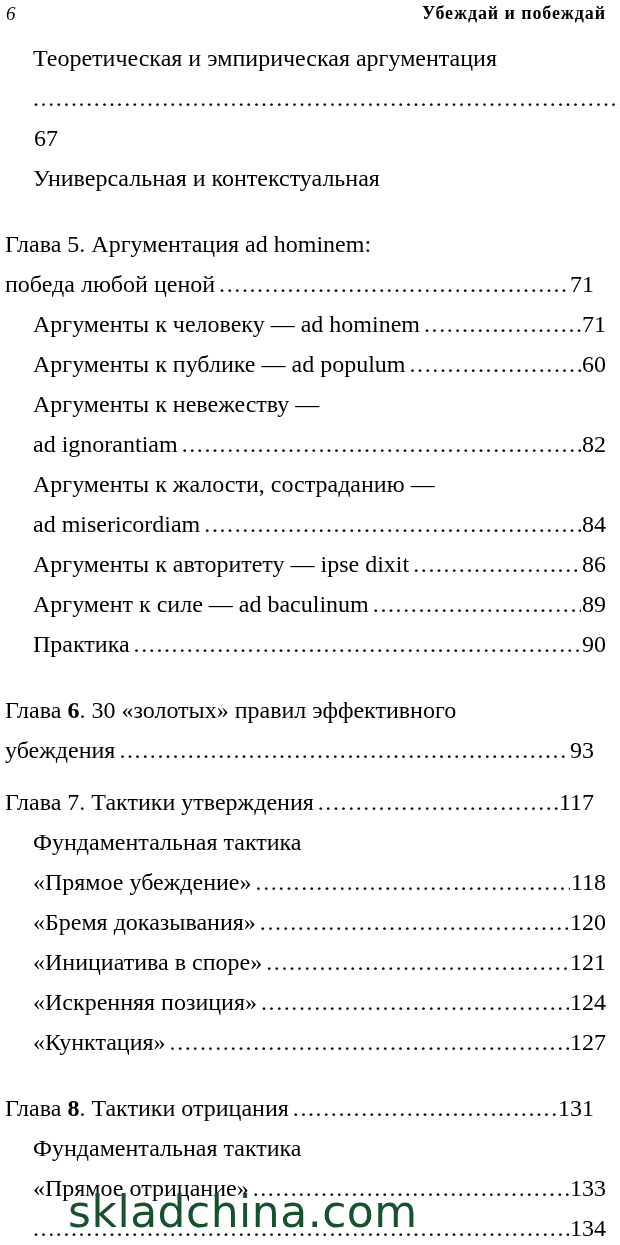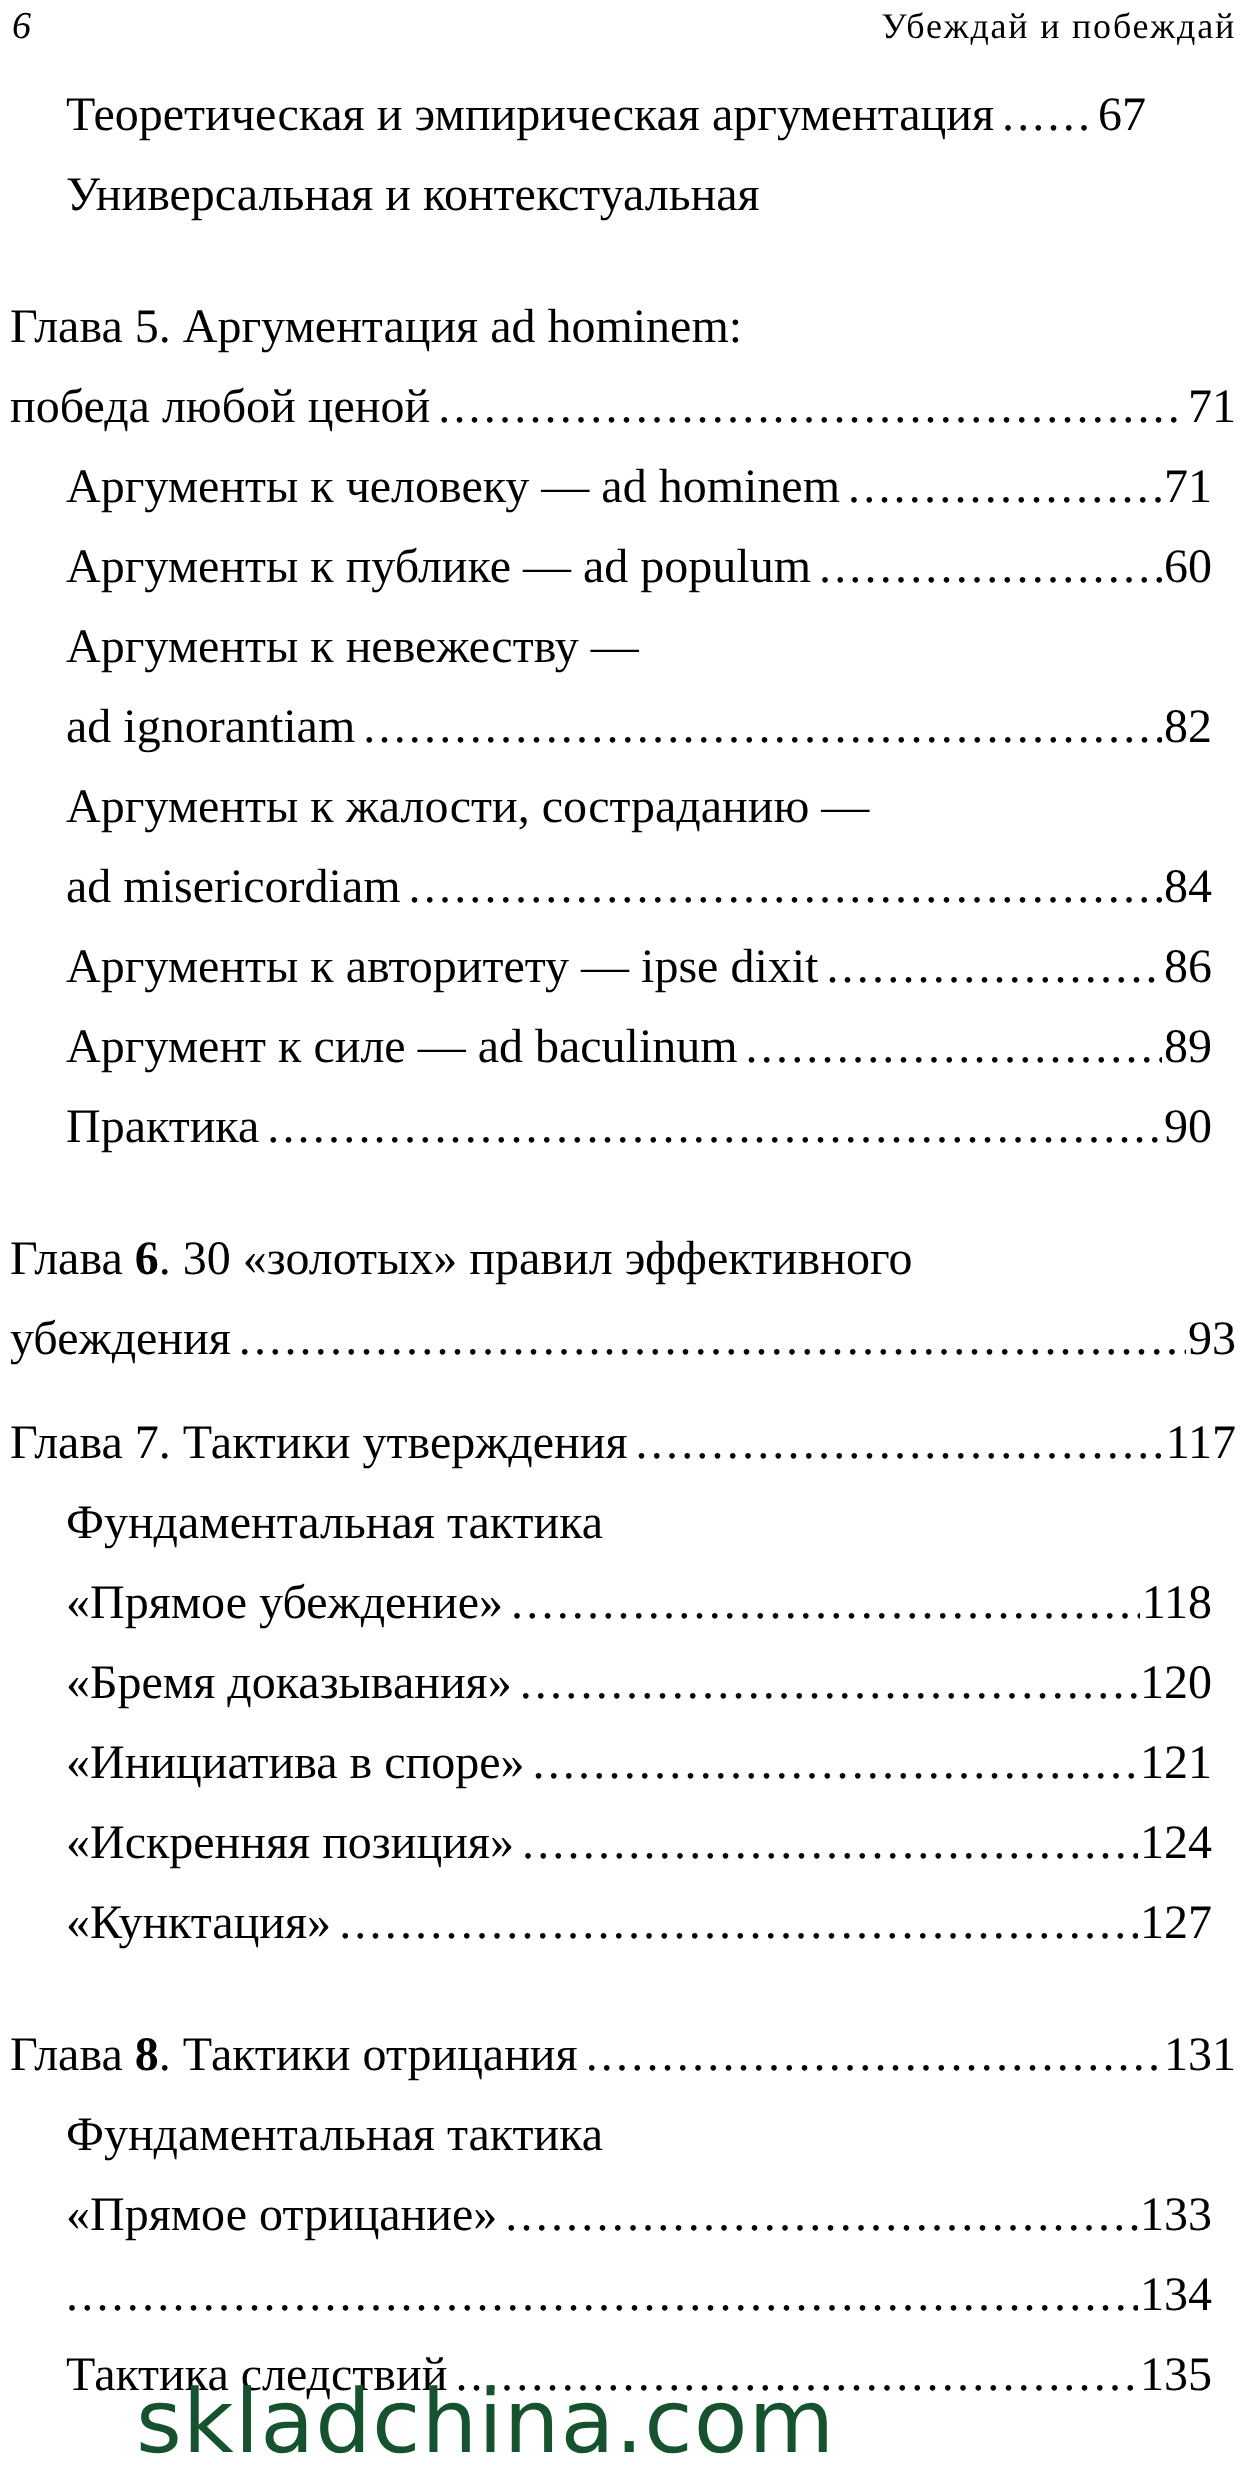--- a/index.html
+++ b/index.html
@@ -28,23 +28,23 @@
   .folio {
     position: absolute;
     left: 6px;
     top: 2px;
     font-style: italic;
     font-size: 19px;
     line-height: 24px;
   }
   .book-title {
     position: absolute;
-    right: 2px;
+    right: 14px;
     top: 1px;
-    font-weight: normal;
+    font-weight: bold;
     font-size: 18px;
     line-height: 24px;
     letter-spacing: 0.9px;
   }
 
   
   .toc {
     position: absolute;
     top: 38px;
     left: 0;
@@ -74,30 +74,30 @@
     content: "......................................................................................................................";
   }
   .entry .page {
     flex: 0 0 auto;
     padding-left: 1px;
   }
 
   
   .level-chapter {
     padding-left: 5px;
-    padding-right: 2px;
+    padding-right: 26px;
   }
   
   .level-sub {
     padding-left: 33px;
     padding-right: 14px;
   }
 
   
-  .short-70 { padding-right: 47px; }
+  .short-70 { padding-right: 47px; flex-direction: column; }
   .short-40 { padding-right: 40px; }
 
   .gap-lg { height: 26px; }
   .gap-sm { height: 12px; }
 
   .bold { font-weight: bold; }
 
   
   .watermark {
     position: absolute;

